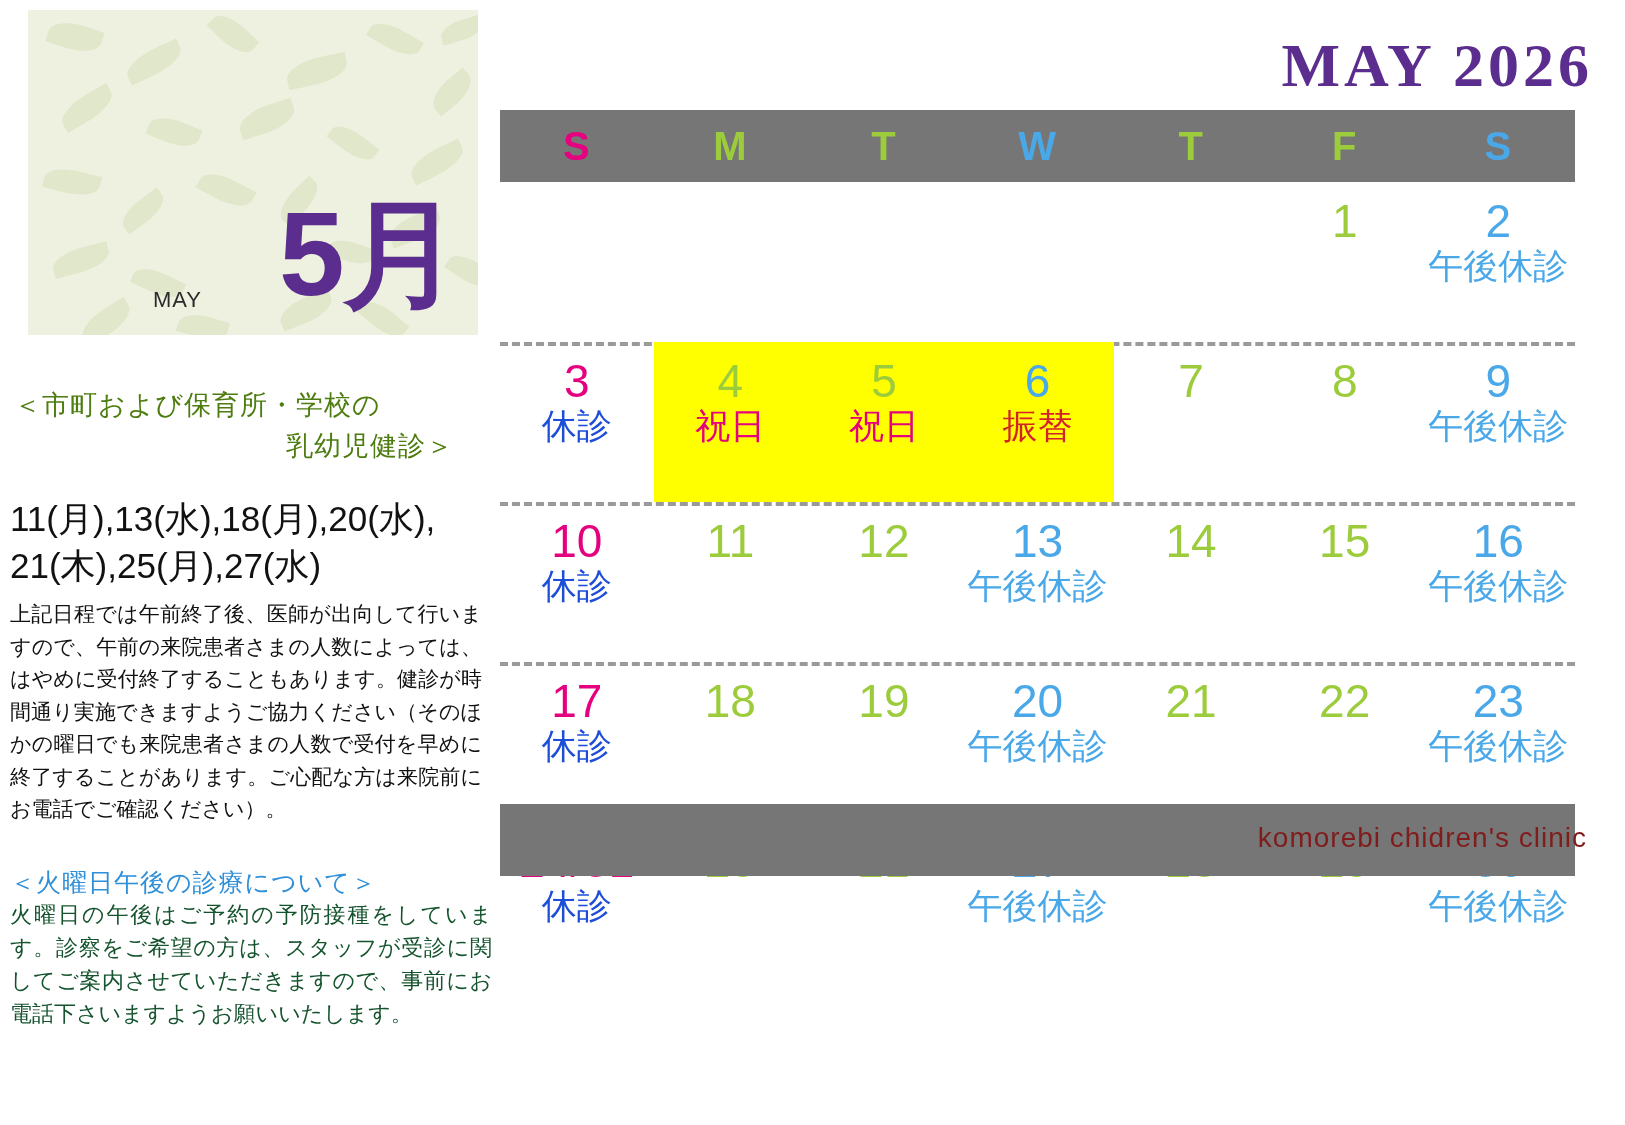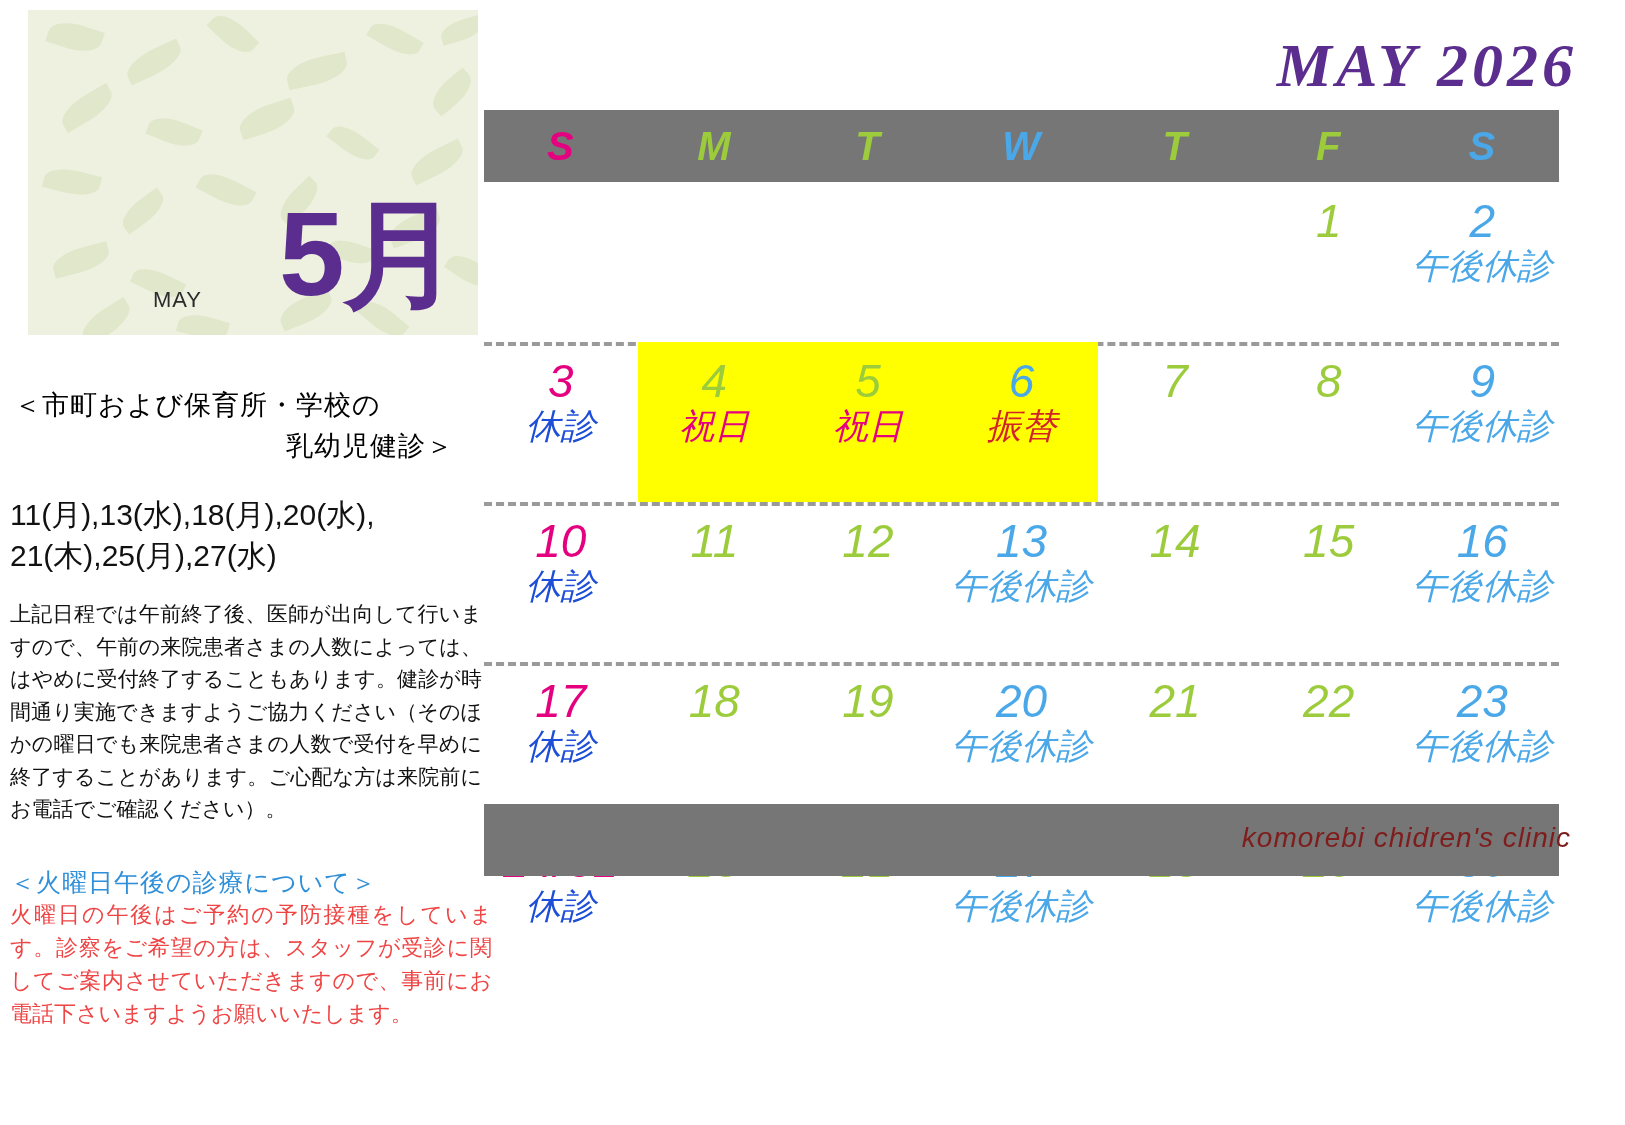--- a/index.html
+++ b/index.html
@@ -50,31 +50,31 @@
     color:#2b2b2b;
     letter-spacing:1px;
     text-align:right;
   }
 
   #left-head {
     position:absolute;
     left:14px; top:385px;
     width:470px;
     font-size:27px;
-    color:#000000;
+    color:#4d7c0f;
     letter-spacing:1px;
     line-height:1.5;
   }
   #left-head .l2 { display:block; text-align:right; padding-right:30px;}
 
   #dates-line {
     position:absolute;
     left:10px; top:495px;
     width:480px;
-    font-size:30px;
+    font-size:35px;
     color:#111;
     line-height:1.35;
   }
 
   #note-body {
     position:absolute;
     left:10px; top:598px;
     width:472px;
     font-size:21px;
     color:#111;
@@ -88,30 +88,30 @@
     width:480px;
     font-size:25px;
     color:#2f8fd8;
     letter-spacing:1px;
   }
   #tue-body {
     position:absolute;
     left:10px; top:898px;
     width:482px;
     font-size:22px;
-    color:#ef4444;
+    color:#14532d;
     line-height:1.5;
     text-align:justify;
   }
 
   
   #calendar {
     position:absolute;
-    left:484px; top:0;
-    width:1125px; height:894px;font-style:italic;
+    left:500px; top:0;
+    width:1125px; height:894px;
   }
   #cal-title {
     position:absolute;
     right:32px; top:30px;
     font-size:62px;
     font-weight:bold;
     color:#5b2d8e;
     letter-spacing:4px;
     font-family:"Liberation Serif", serif;
   }

